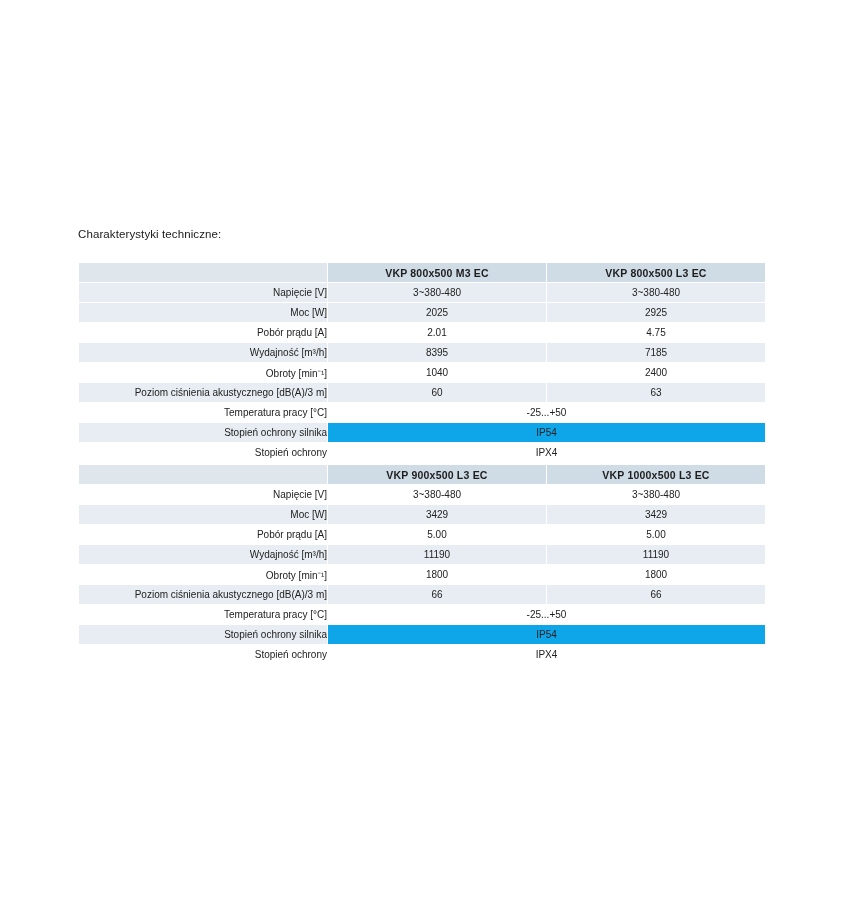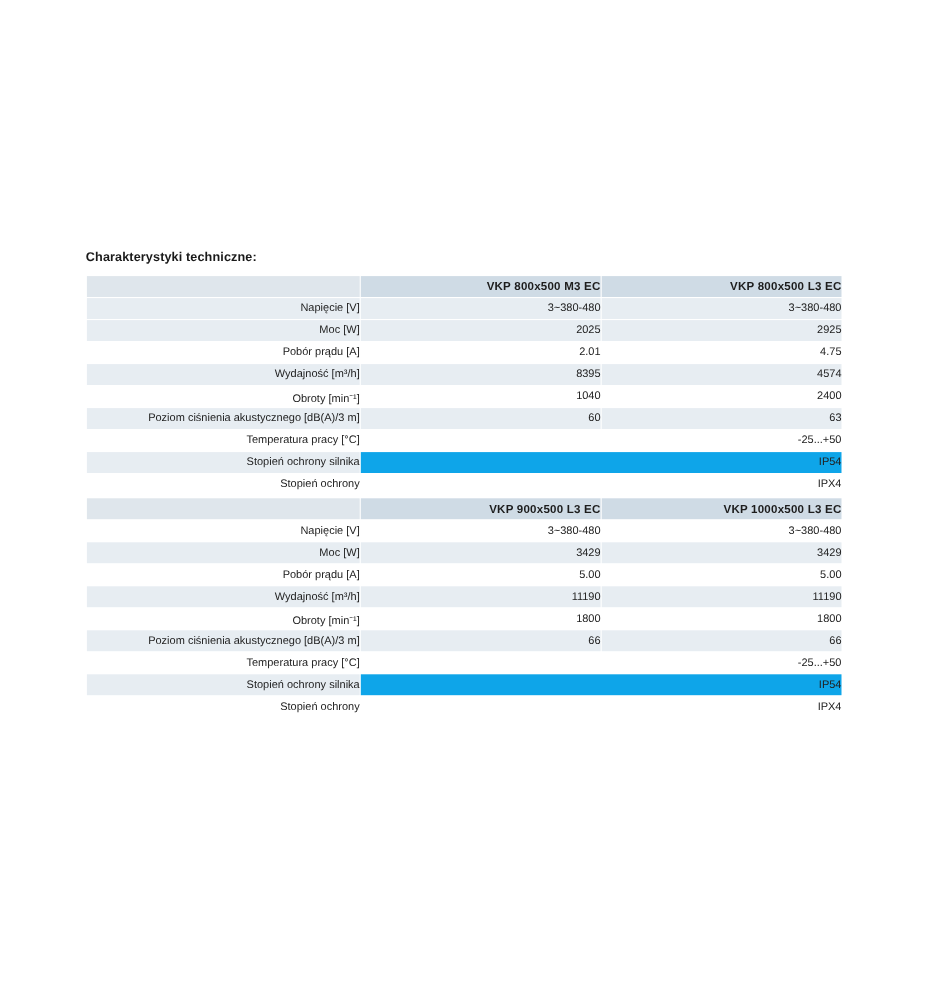--- a/index.html
+++ b/index.html
@@ -15,43 +15,42 @@
     position: relative;
   }
   .page {
     position: absolute;
     left: 78px;
     top: 228px;
     width: 686px;
   }
   .doc-title {
     font-size: 11.5px;
-    font-weight: bold;
+    font-weight: normal;
     color: #1a1a1a;
-    margin: 0 0 10px 0;
+    margin: 0 0 22px 0;
     letter-spacing: 0.1px;
   }
   table.spec {
     border-collapse: separate;
     border-spacing: 1px 1px;
     width: 686px;
     table-layout: fixed;
     font-size: 10px;
   }
   table.spec + table.spec {
     margin-top: 1px;
   }
   col.c-label { width: 248px; }
   col.c-val   { width: 218px; }
 
   .spec td, .spec th {
     padding: 0;
     margin: 0;
     vertical-align: middle;
-    text-align: right;
   }
   .hdr-blank {
     background: #dfe6ec;
     height: 19px;
   }
   .hdr-cell {
     background: #cfdbe5;
     height: 19px;
     text-align: center;
     font-weight: bold;
@@ -110,21 +109,21 @@
             <td class="val shaded">2925</td>
           </tr>
           <tr>
             <td class="lbl plain">Pobór prądu [A]</td>
             <td class="val plain">2.01</td>
             <td class="val plain">4.75</td>
           </tr>
           <tr>
             <td class="lbl shaded">Wydajność [m³/h]</td>
             <td class="val shaded">8395</td>
-            <td class="val shaded">4574</td>
+            <td class="val shaded">7185</td>
           </tr>
           <tr>
             <td class="lbl plain">Obroty [min⁻¹]</td>
             <td class="val plain">1040</td>
             <td class="val plain">2400</td>
           </tr>
           <tr>
             <td class="lbl shaded">Poziom ciśnienia akustycznego [dB(A)/3 m]</td>
             <td class="val shaded">60</td>
             <td class="val shaded">63</td>

